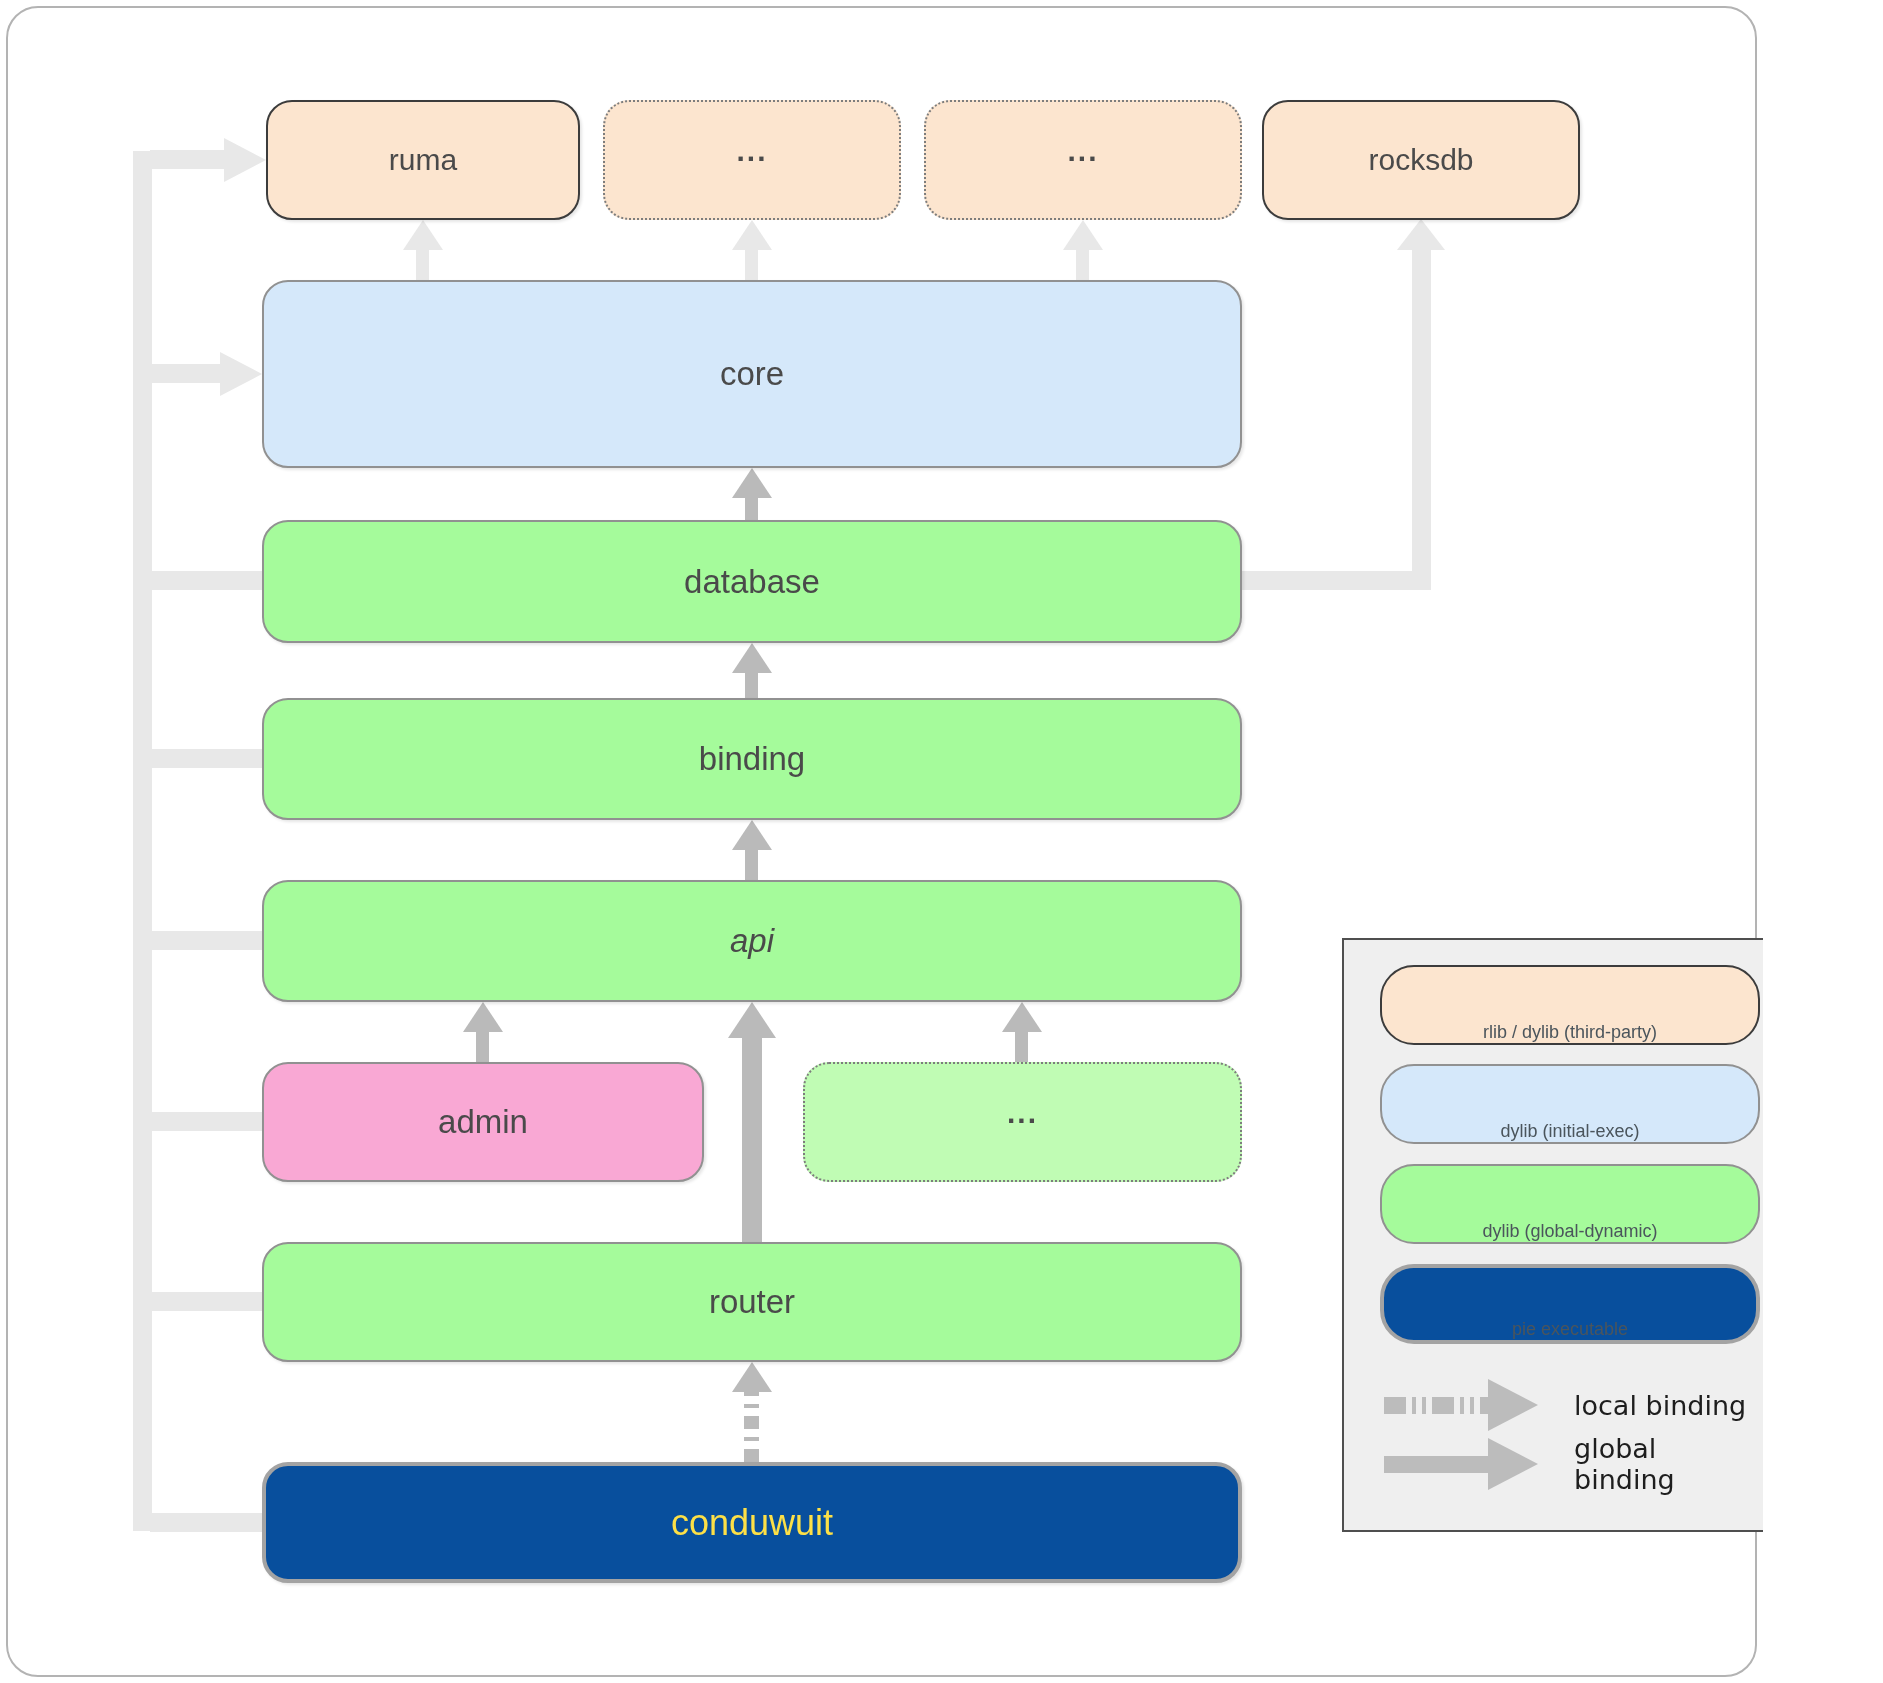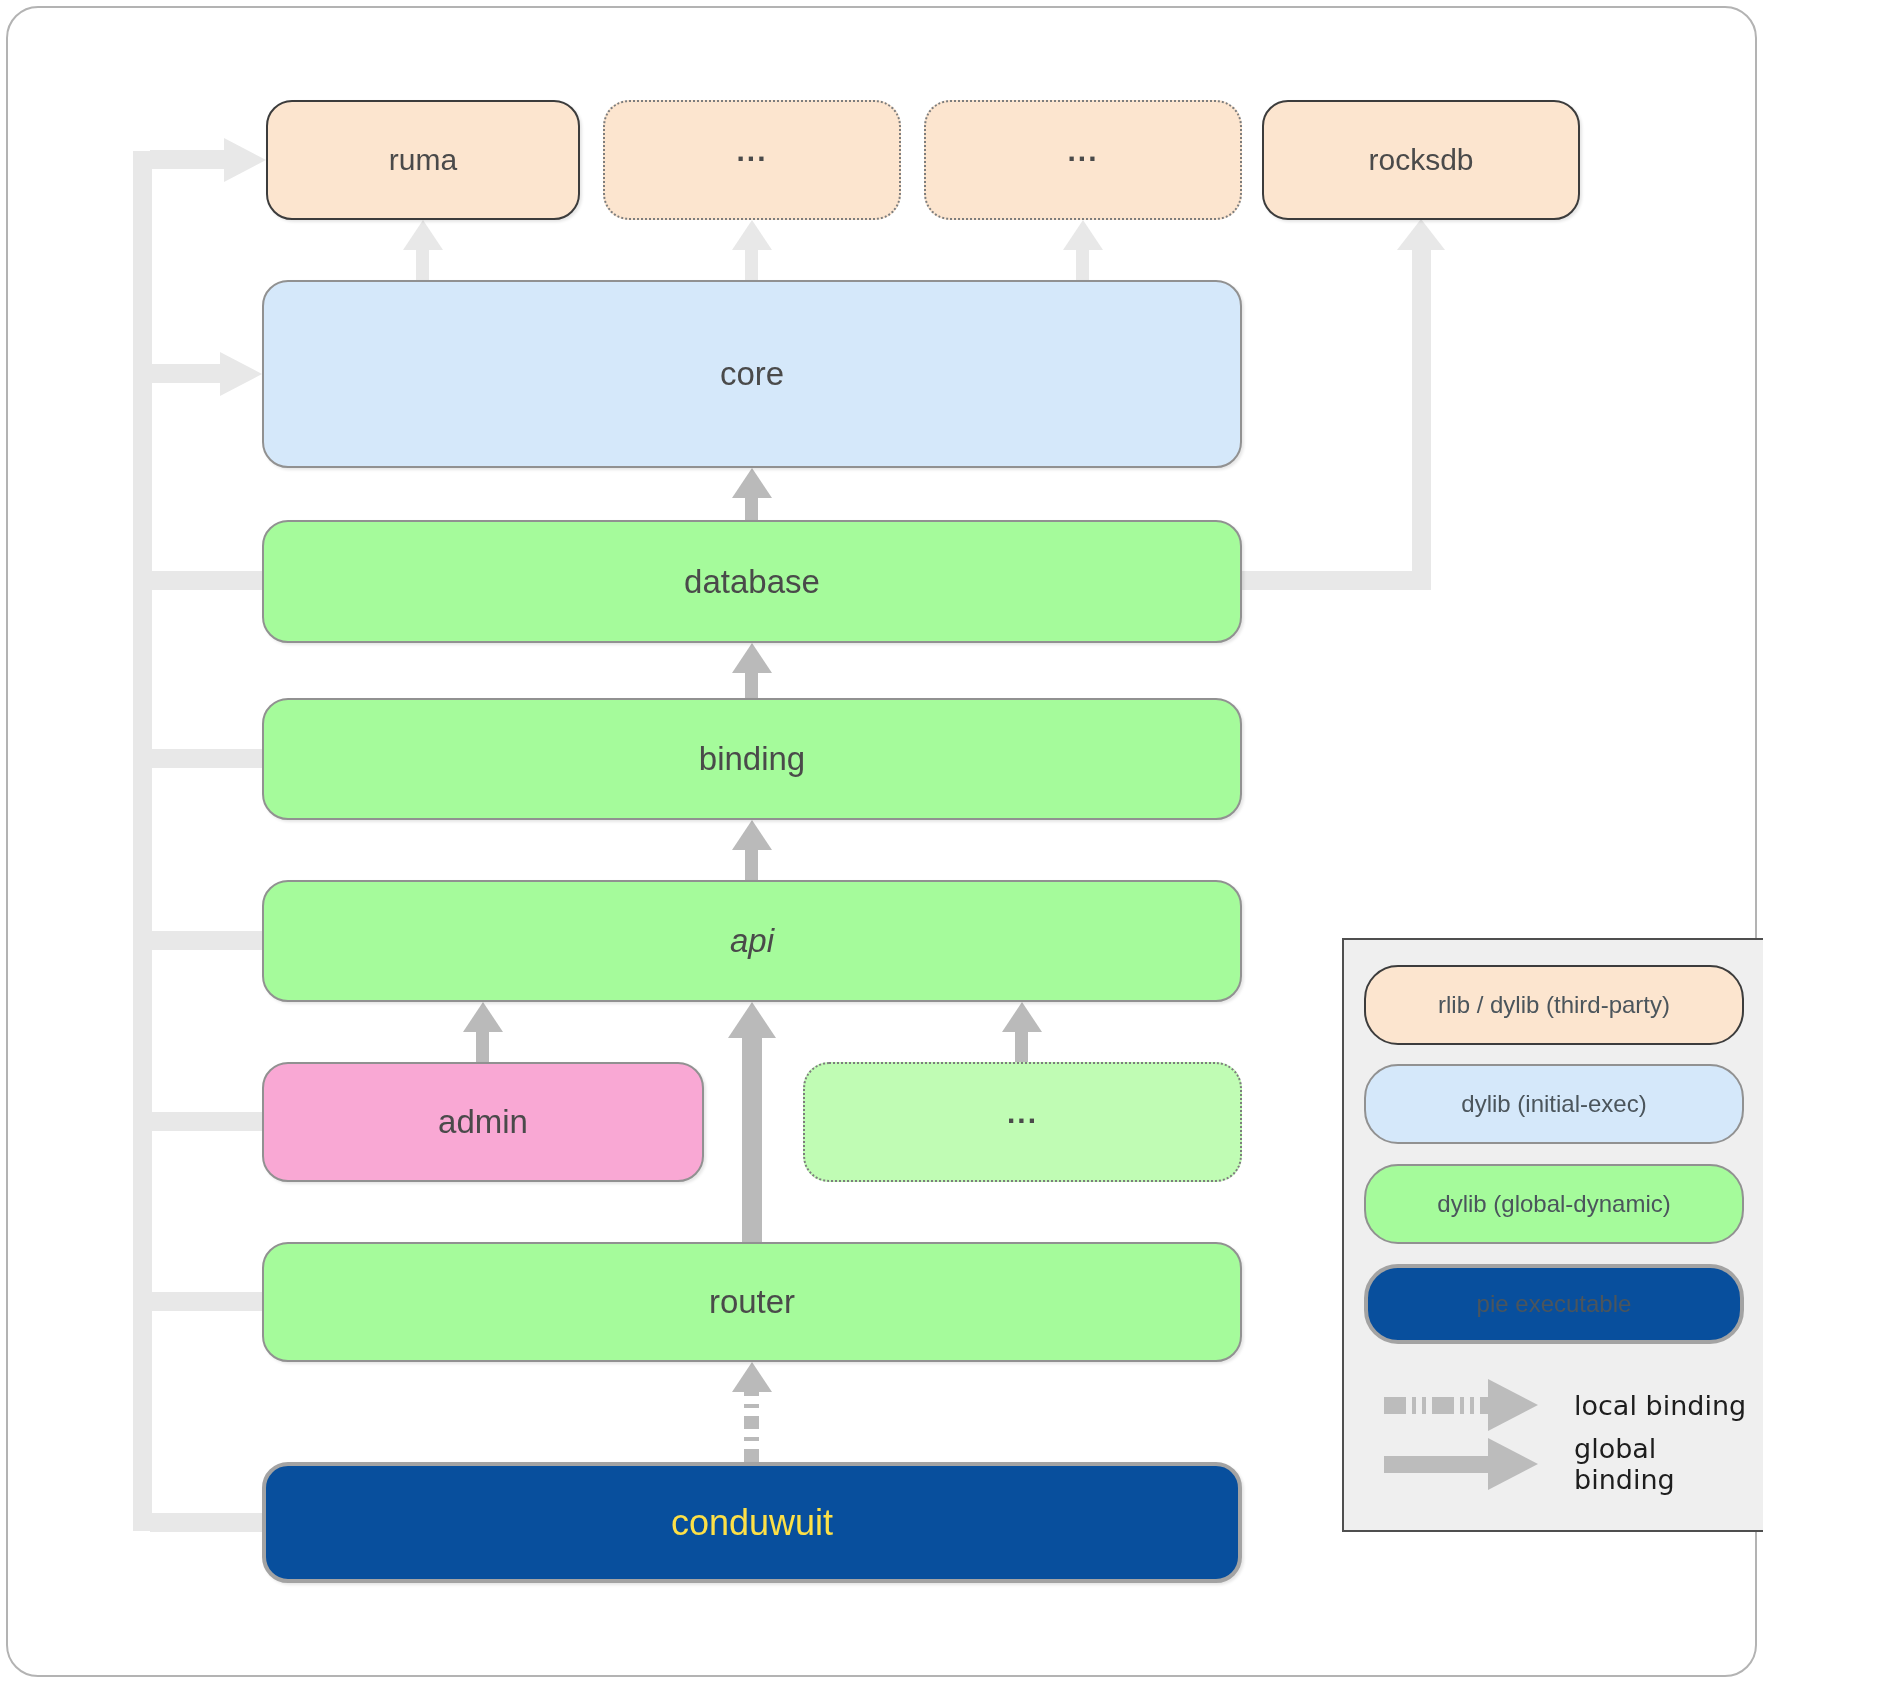--- a/index.html
+++ b/index.html
@@ -38,23 +38,23 @@
   .head-up.muted{border-bottom-color:#e8e8e8;}
   .head-right{position:absolute;width:0;height:0;
     border-top:22px solid transparent;border-bottom:22px solid transparent;
     border-left:42px solid #e8e8e8;}
   
   #legend{
     position:absolute;left:1342px;top:938px;width:426px;height:594px;
     background:#efefef;border:2px solid #4f4f4f;box-sizing:border-box;
   }
   .legend-item{
-    position:absolute;left:20px;width:380px;height:80px;border-radius:34px;
-    display:flex;align-items:center;justify-content:center;
-    font-size:24px;color:#4b555c;box-sizing:border-box;
+    position:absolute;left:36px;width:380px;height:80px;border-radius:34px;
+    display:flex;align-items:flex-end;justify-content:center;
+    font-size:18px;color:#4b555c;box-sizing:border-box;
   }
   .legend-binding-label{
     position:absolute;left:230px;width:190px;height:40px;
     display:flex;align-items:center;
     font-family:"DejaVu Sans",sans-serif;font-size:27px;color:#1e1e1e;
   }
   .legend-head{position:absolute;width:0;height:0;
     border-top:26px solid transparent;border-bottom:26px solid transparent;
     border-left:50px solid #bcbcbc;}
   .legend-shaft-solid{position:absolute;left:40px;width:104px;height:17px;background:#bcbcbc;}

